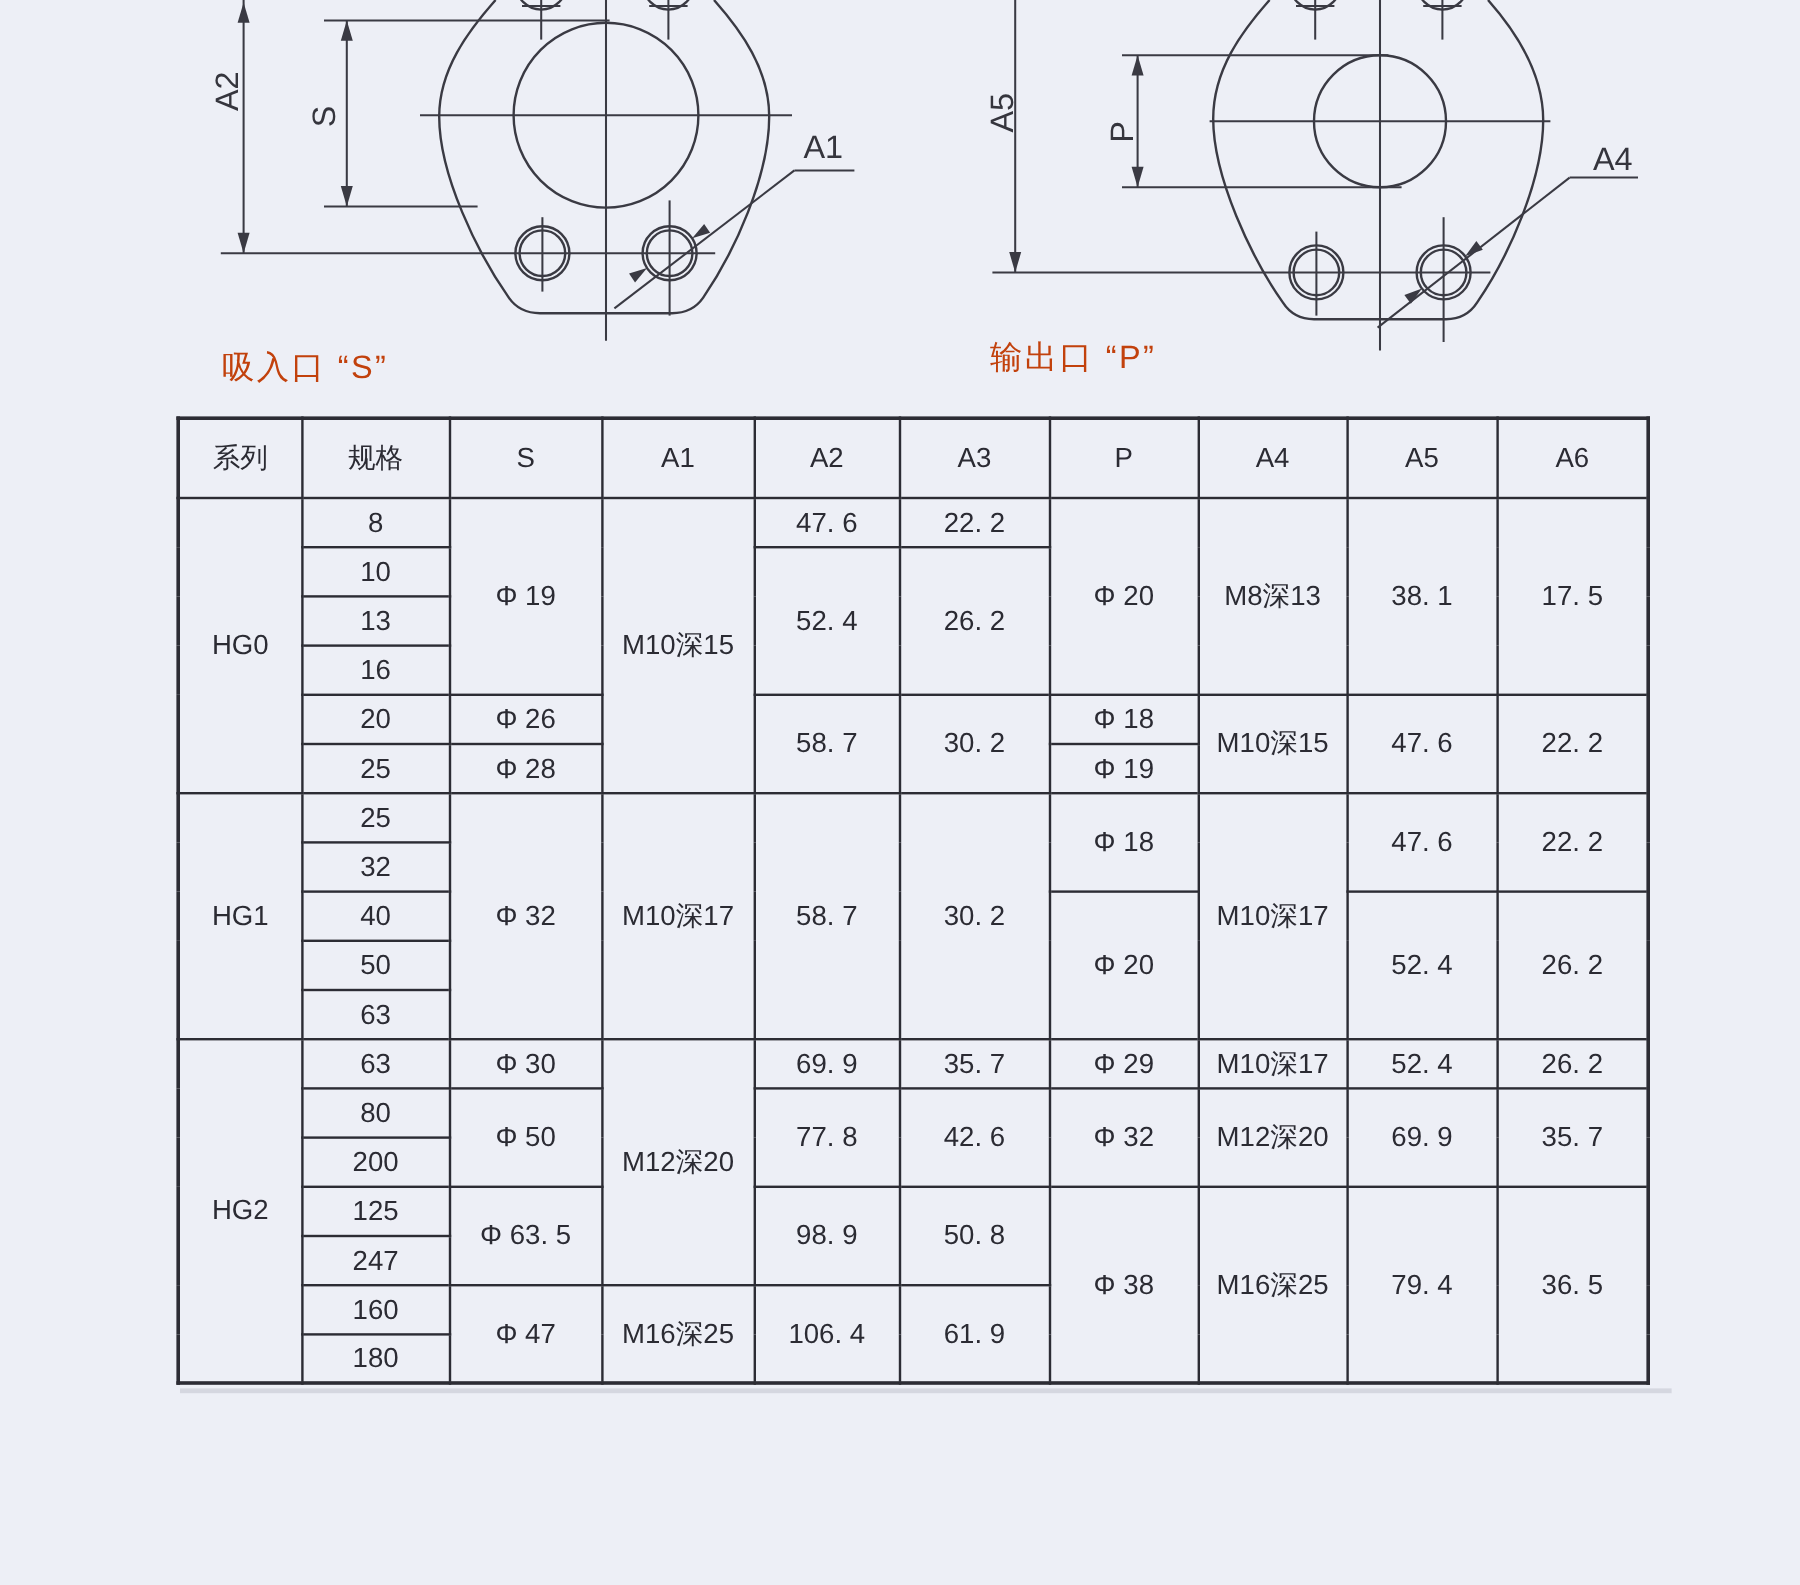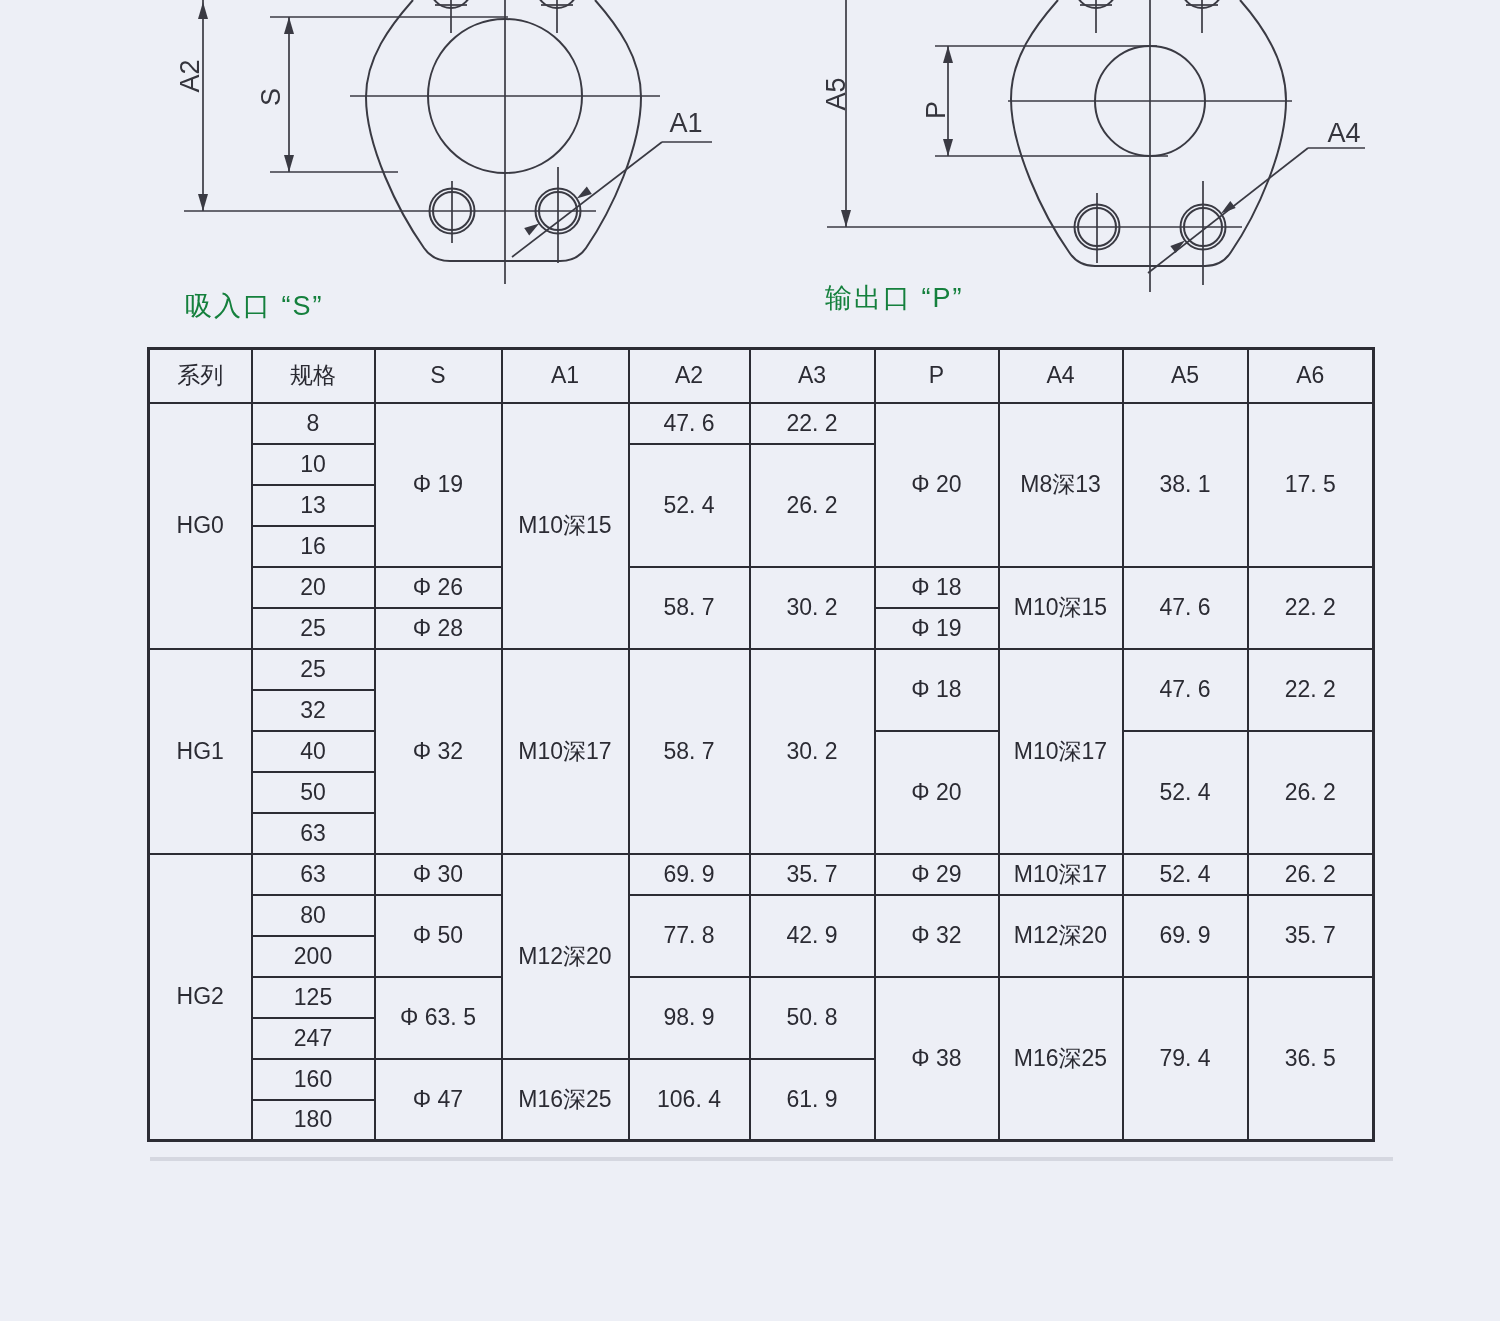--- a/index.html
+++ b/index.html
@@ -20,21 +20,21 @@
     font-size:27px;
     color:#35353d;
     white-space:nowrap;
     transform:translate(-50%,-50%);
   }
   .dim-label.rot { transform:translate(-50%,-50%) rotate(-90deg); }
   .caption {
     position:absolute;
     font-size:27px;
     letter-spacing:2px;
-    color:#15803d;
+    color:#c2410c;
     white-space:nowrap;
   }
 
   
   table.spec {
     position:absolute;
     left:147px; top:347px;
     width:1225px;
     border-collapse:collapse;
     table-layout:fixed;
@@ -43,21 +43,21 @@
   table.spec th, table.spec td {
     border:2px solid #2c2c34;
     text-align:center;
     vertical-align:middle;
     font-weight:normal;
     font-size:23px;
     color:#2b2b33;
     padding:0;
     overflow:hidden;
   }
-  table.spec thead tr { height:54px; }
+  table.spec thead tr { height:66px; }
   table.spec tbody tr { height:41px; }
 
   .table-shadow {
     position:absolute;
     left:150px; top:1157px;
     width:1243px; height:4px;
     background:#c7cad4;
     opacity:.65;
   }
 </style>
@@ -299,21 +299,21 @@
         <td>35. 7</td>
         <td>Φ 29</td>
         <td>M10深17</td>
         <td>52. 4</td>
         <td>26. 2</td>
       </tr>
       <tr>
         <td>80</td>
         <td rowspan="2">Φ 50</td>
         <td rowspan="2">77. 8</td>
-        <td rowspan="2">42. 9</td>
+        <td rowspan="2">42. 6</td>
         <td rowspan="2">Φ 32</td>
         <td rowspan="2">M12深20</td>
         <td rowspan="2">69. 9</td>
         <td rowspan="2">35. 7</td>
       </tr>
       <tr>
         <td>200</td>
       </tr>
       <tr>
         <td>125</td>

